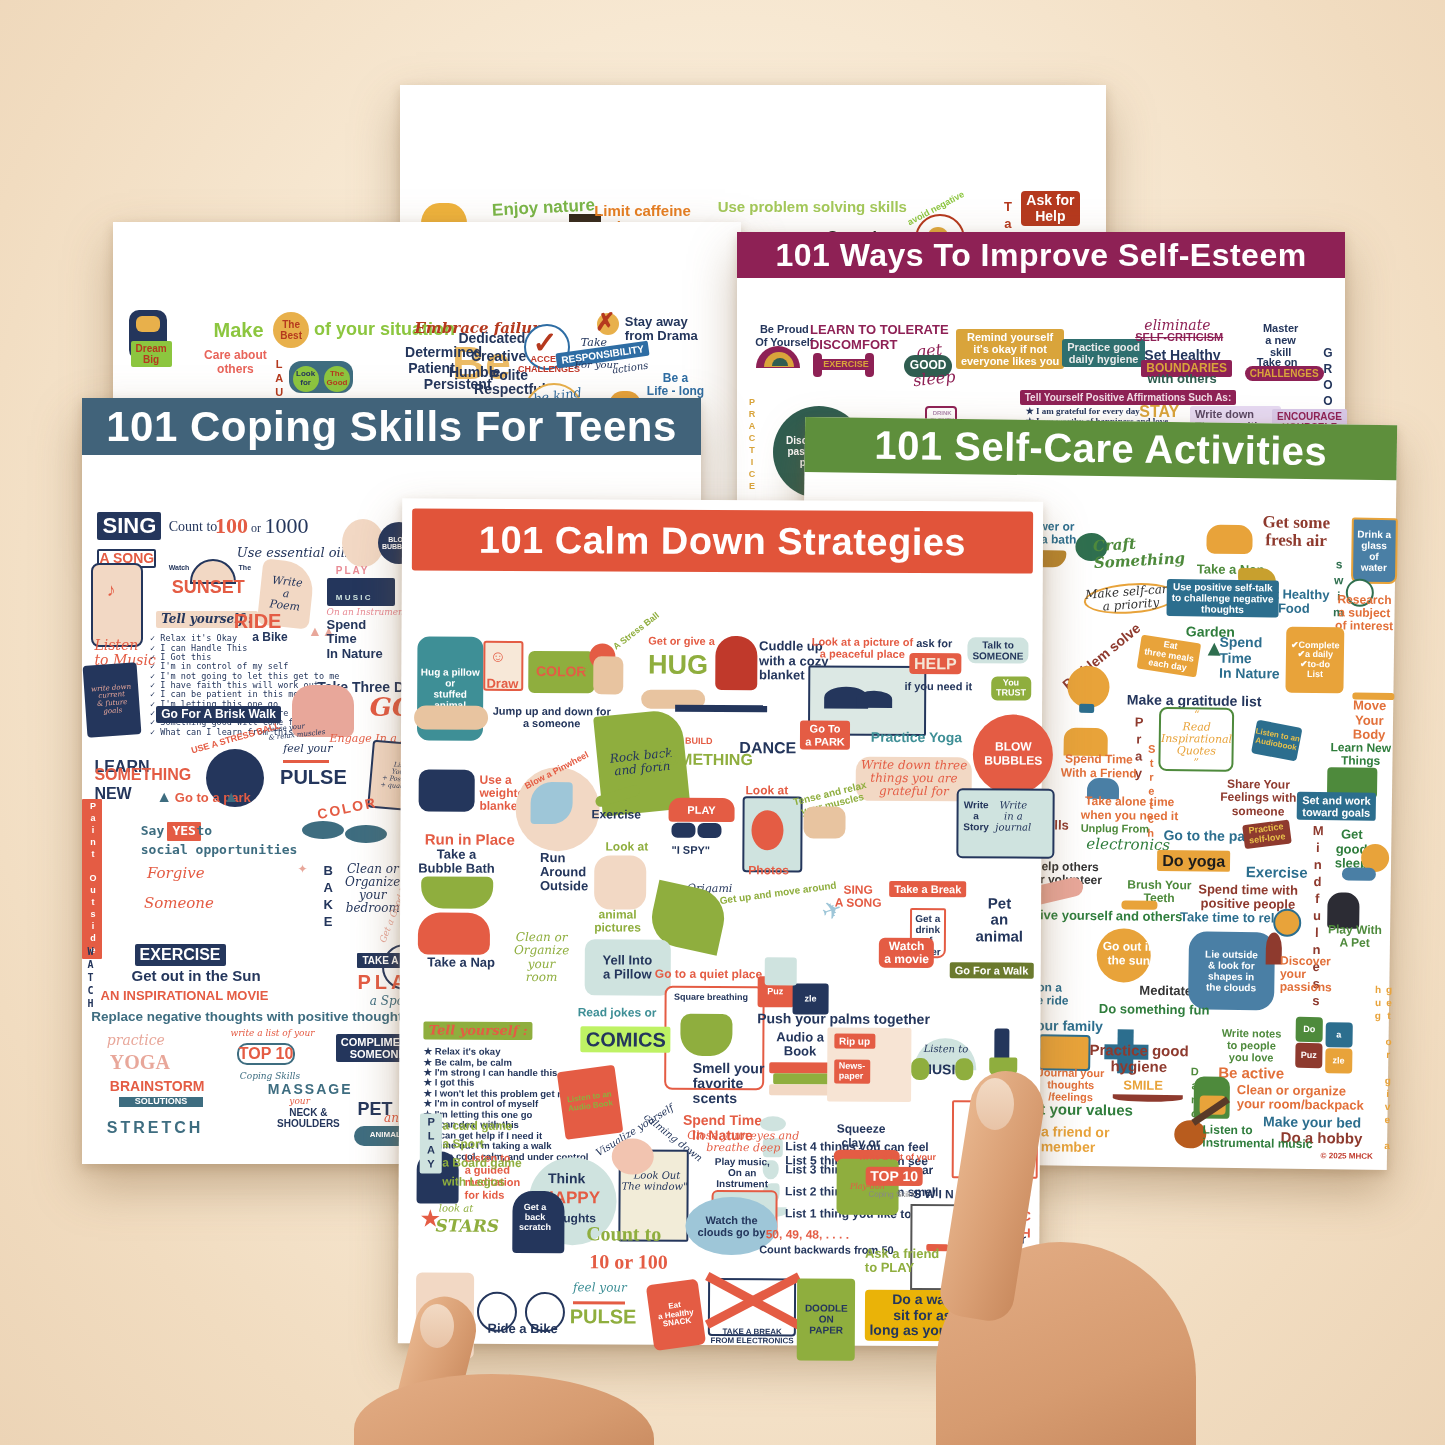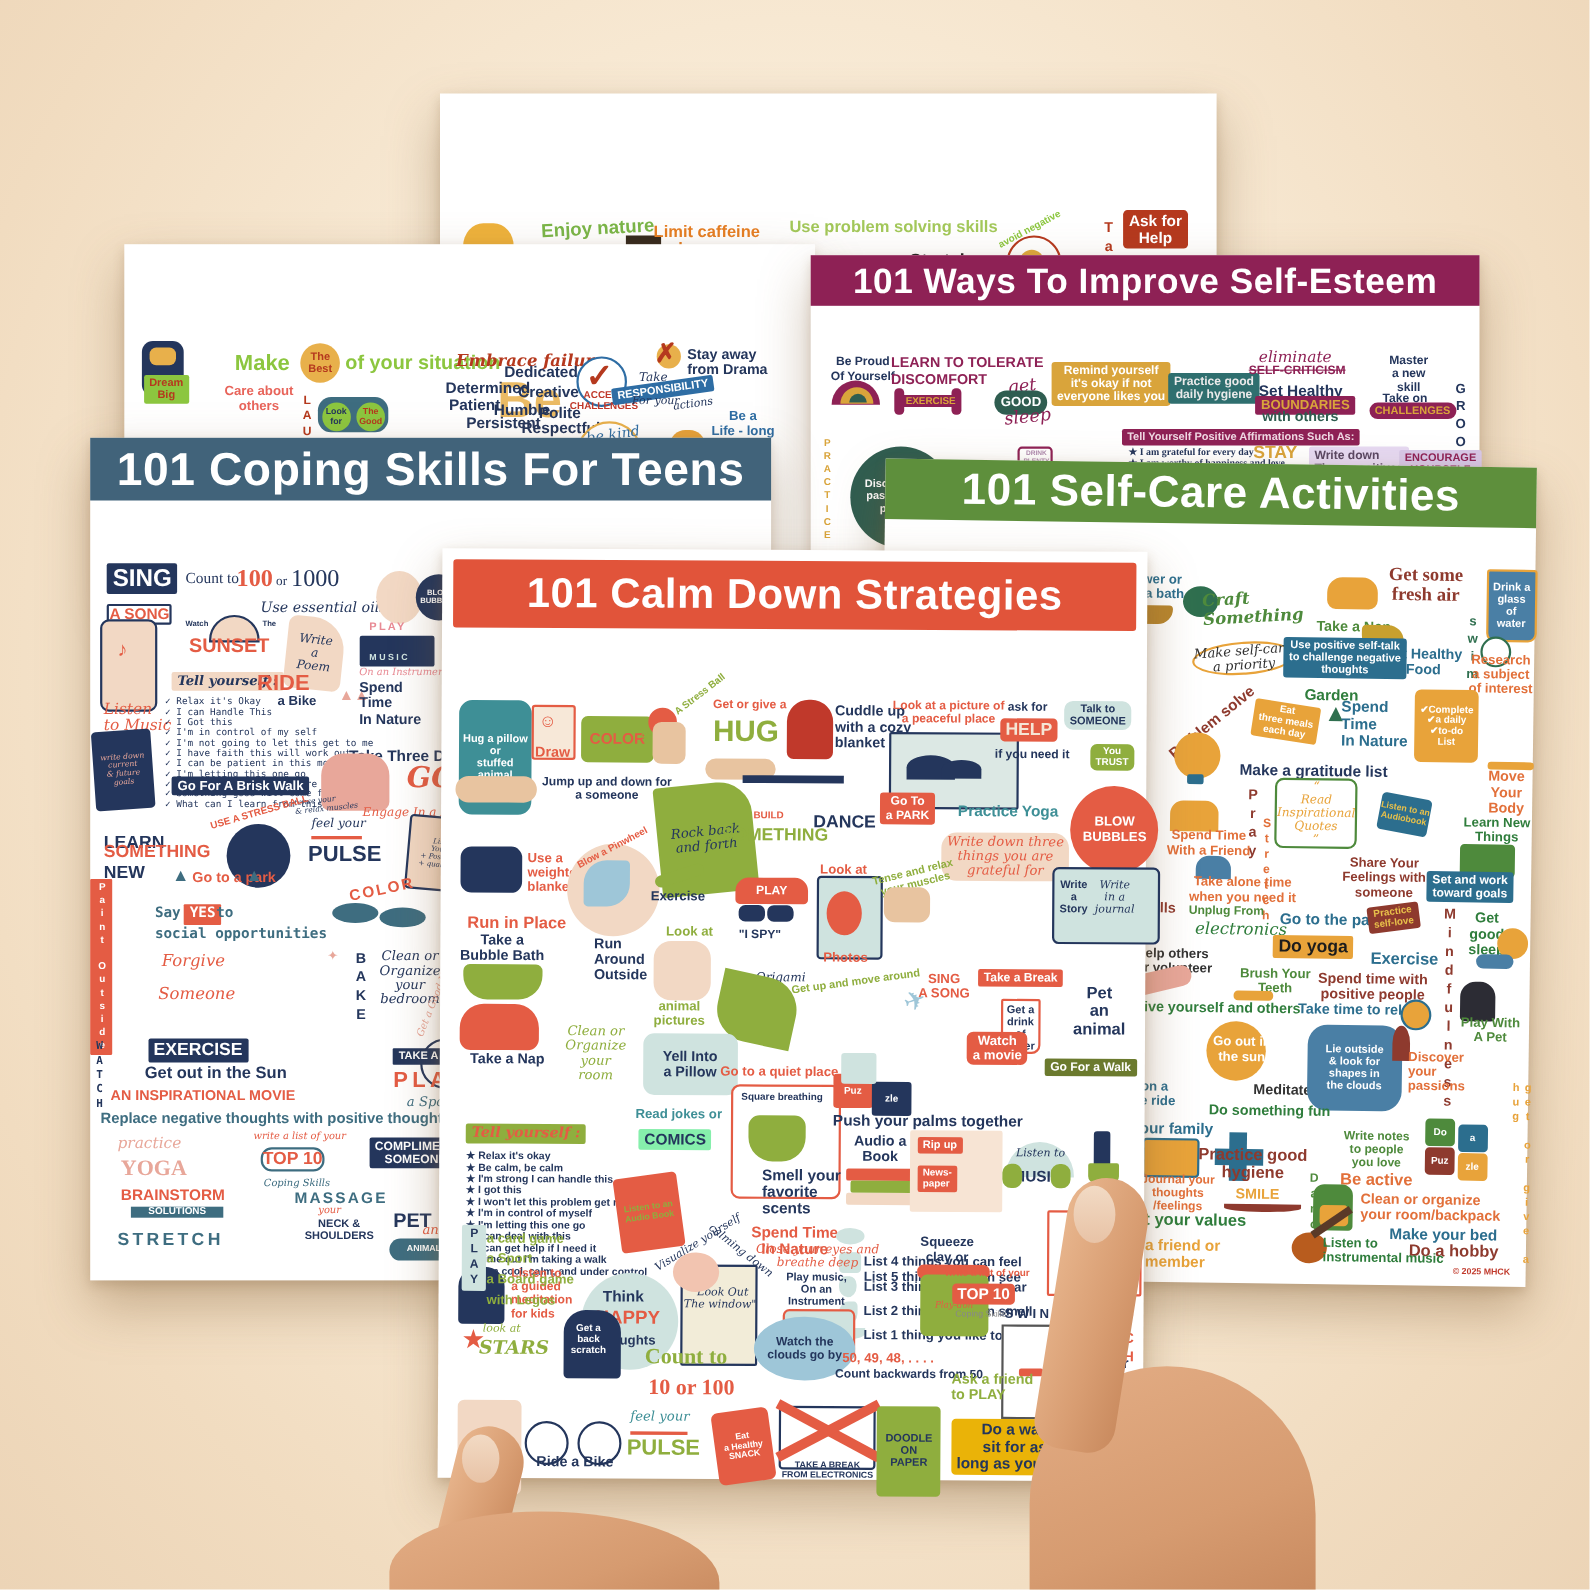--- a/index.html
+++ b/index.html
@@ -628,21 +628,21 @@
 ★ I'm strong I can handle this
 ★ I got this
 ★ I won't let this problem get me down
 ★ I'm in control of myself
 ★ I'm letting this one go
 ★ I can deal with this
 ★ I can get help if I need it
 ★ Time out I'm taking a walk
 ★ I am cool, calm, and under control</div>
         <div class="it" style="left: 27.8%; top: 56.3%; font-size: 12px; color: rgb(62, 143, 150); font-weight: 700;">Read jokes or</div>
-        <div class="it" style="left: 28.3%; top: 58.8%; font-size: 14px; color: rgb(36, 54, 92); font-weight: 800; background: #86efac; padding: 2px 5px; border-radius: 2px;">COMICS</div>
+        <div class="it" style="left: 28.3%; top: 58.8%; font-size: 20px; color: rgb(36, 54, 92); font-weight: 800; background: #bef264; padding: 2px 5px; border-radius: 2px;">COMICS</div>
         <div class="it" style="left: 45.8%; top: 63.2%; font-size: 14px; color: rgb(36, 54, 92); font-weight: 700;">Smell your
 favorite
 scents</div>
         <div class="it" style="left: 58.8%; top: 59.2%; font-size: 13px; color: rgb(36, 54, 92); font-weight: 700; text-align: center;">Audio a
 Book</div>
         <div class="it" style="left: 57.8%; top: 63.4%; font-size: 13px; color: rgb(46, 58, 89); font-weight: 500; background: rgb(228, 92, 68); border-radius: 2px; width: 62px; padding: 0px; height: 11px;"></div>
         <div class="it" style="left: 58.3%; top: 64.8%; font-size: 13px; color: rgb(46, 58, 89); font-weight: 500; background: rgb(143, 174, 62); border-radius: 2px; width: 62px; padding: 0px; height: 11px;"></div>
         <div class="it" style="left: 57.8%; top: 66.2%; font-size: 13px; color: rgb(46, 58, 89); font-weight: 500; background: rgb(242, 216, 196); border-radius: 2px; width: 62px; padding: 0px; height: 11px;"></div>
         <div class="it" style="left: 66.8%; top: 58.8%; font-size: 13px; color: rgb(46, 58, 89); font-weight: 500; background: rgb(247, 228, 212); border-radius: 2px; width: 84px; padding: 0px; height: 74px;"></div>
         <div class="it" style="left: 67.8%; top: 59.6%; font-size: 10px; color: rgb(255, 255, 255); font-weight: 700; background: rgb(228, 92, 68); padding: 2px 5px; border-radius: 2px;">Rip up</div>

